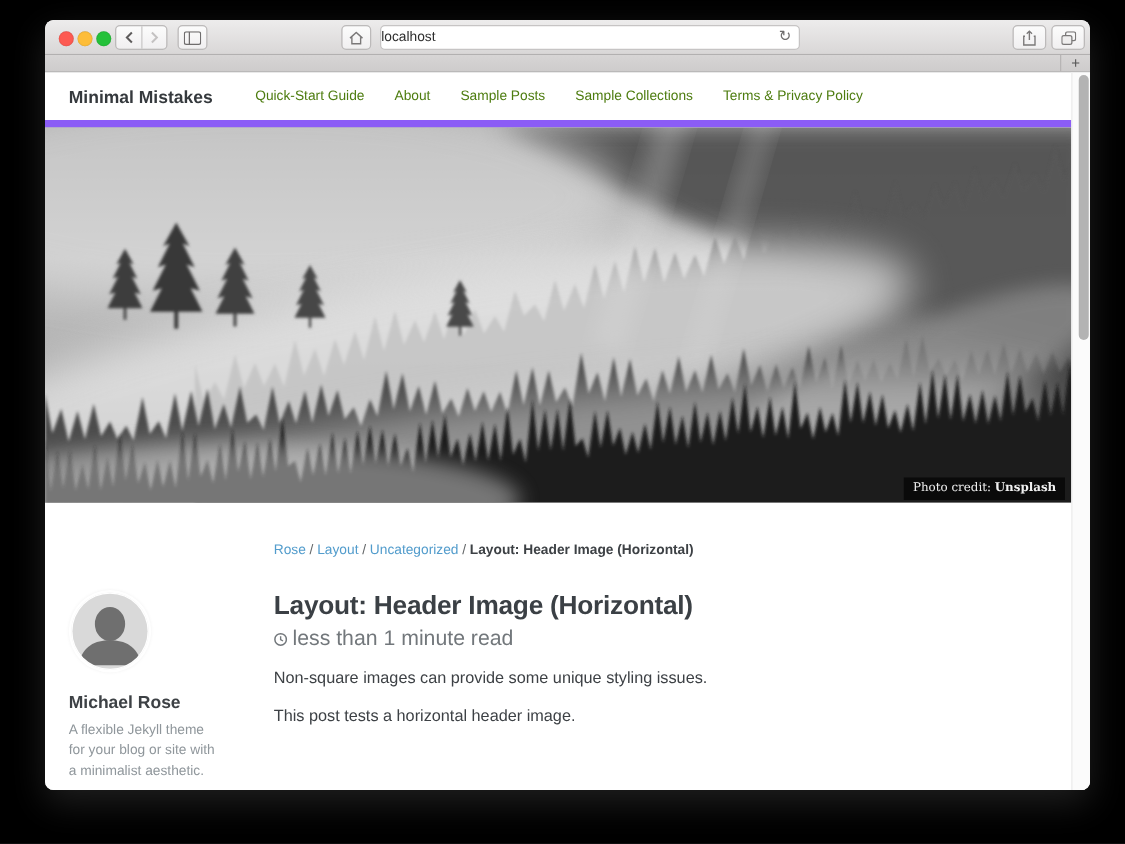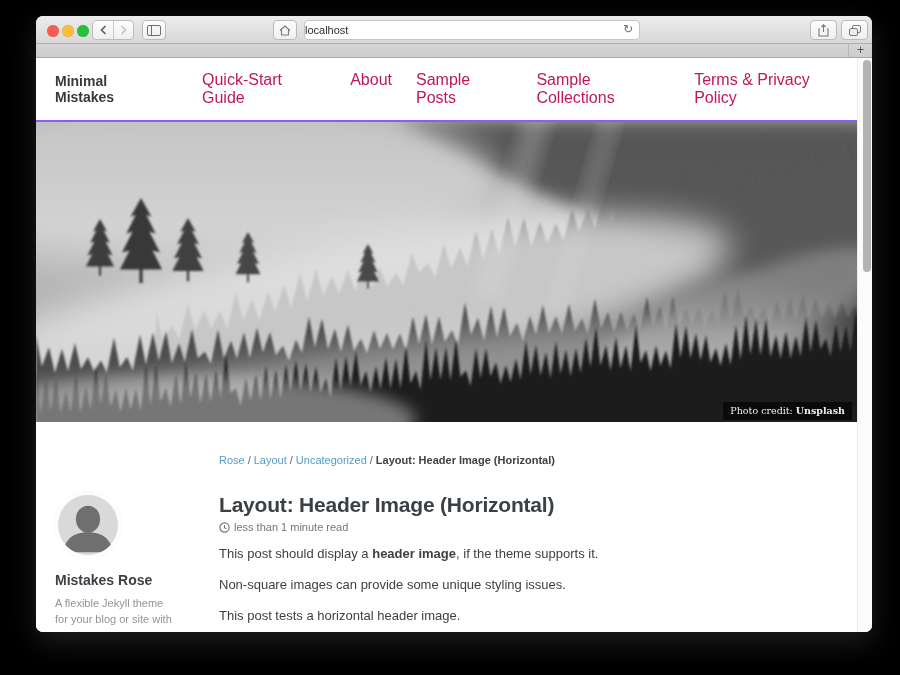--- a/index.html
+++ b/index.html
@@ -31,24 +31,24 @@
   .tabbar{position:relative;height:14px;background:linear-gradient(#d7d5d5,#cecccc);
     border-bottom:1px solid #a8a6a6;font-size:10px;color:#3a3a3a;}
   .tabtitle{position:absolute;left:0;right:26px;top:0;height:13px;line-height:13px;text-align:center;
     white-space:nowrap;overflow:hidden;}
   .newtab{position:absolute;right:0;top:0;width:24px;height:13px;border-left:1px solid #b7b5b5;
     text-align:center;line-height:12px;font-size:12px;color:#555;}
 
   
   .content{position:relative;height:574px;background:#fff;overflow:hidden;}
 
-  .masthead{height:64px;display:flex;align-items:center;padding:0 19px;border-bottom:2px solid #8b5cf6;}
+  .masthead{height:44px;display:flex;align-items:center;padding:0 19px;border-bottom:6px solid #8b5cf6;}
   .brand{font-size:14px;font-weight:bold;color:#35393d;}
   .nav{display:flex;gap:24px;margin-left:34px;}
-  .nav a{font-size:16px;color:#be185d;text-decoration:none;cursor:pointer;}
+  .nav a{font-size:11px;color:#4d7c0f;text-decoration:none;cursor:pointer;}
 
   .hero{position:relative;height:300px;overflow:hidden;background:#9a9a9a;}
   .hero svg{display:block;}
   .caption{position:absolute;right:20px;bottom:2px;background:rgba(6,6,6,.82);color:#f0f0f0;
     font-family:"DejaVu Serif","Liberation Serif",serif;font-size:9.5px;padding:2px 7px;line-height:1.5;}
   .caption b{font-weight:bold;}
 
   .page{padding:0 19px;}
   .breadcrumb{margin:32px 0 0 164px;font-size:11px;color:#646769;}
   .breadcrumb a{color:#529ccc;text-decoration:none;cursor:pointer;}
@@ -56,21 +56,21 @@
   .breadcrumb .current{font-weight:bold;color:#3d4145;}
 
   .cols{display:flex;margin-top:28px;}
   .sidebar{width:164px;flex:none;}
   .avatar{width:62px;height:62px;border-radius:50%;margin-left:2px;box-shadow:0 0 0 2px #fff,0 0 4px rgba(0,0,0,.18);}
   .author{margin-top:12px;font-size:14px;font-weight:600;color:#3d4145;}
   .bio{margin-top:7px;width:122px;font-size:11px;line-height:1.48;color:#8f969b;}
 
   .article{flex:1;min-width:0;}
   .article h1{margin:0;font-size:21px;line-height:22px;font-weight:bold;color:#3b4045;letter-spacing:-.2px;}
-  .meta{display:flex;align-items:center;gap:4px;margin-top:5px;font-size:11px;color:#72777b;}
+  .meta{display:flex;align-items:center;gap:4px;margin-top:5px;font-size:17px;color:#72777b;}
   .article p{margin:11px 0 0;font-size:13px;line-height:1.55;color:#3d4145;}
   .article p b{font-weight:bold;}
 
   .sb-track{position:absolute;top:0;right:0;width:15px;height:574px;background:#fbfbfb;
     border-left:1px solid #ececec;z-index:9;}
   .sb-thumb{position:absolute;top:2px;right:1px;width:8px;height:212px;background:#b3b3b3;border-radius:4px;}
   .icon-svg{display:block;}
 </style>
 </head>
 <body>
@@ -199,34 +199,33 @@
                 <clipPath id="av">
                   <circle cx="32" cy="32" r="31"></circle>
                 </clipPath>
               </defs>
             <circle cx="32" cy="32" r="31" fill="#d9d9d9"></circle>
             <g clip-path="url(#av)" fill="#6f6f6f">
               <ellipse cx="32" cy="26" rx="12.5" ry="14"></ellipse>
               <path d="M6,60 C9,44 20,39.5 32,39.5 C44,39.5 55,44 58,60 Z"></path>
             </g>
           </svg>
-          <div class="author">Mistakes Rose</div>
+          <div class="author">Michael Rose</div>
           <div class="bio">A flexible Jekyll theme for your blog or site with a minimalist aesthetic.</div>
         </div>
 
         <div class="article">
           <h1>Layout: Header Image (Horizontal)</h1>
           <div class="meta">
             <svg class="icon-svg" width="11" height="11" viewBox="0 0 11 11">
                 <circle cx="5.5" cy="5.5" r="4.6" fill="none" stroke="#72777b" stroke-width="1.2"></circle>
                 <path d="M5.5,3 V5.7 L7.4,6.8" fill="none" stroke="#72777b" stroke-width="1.1"></path>
               </svg>
             <span>less than 1 minute read</span>
           </div>
-          <p><span>This post should display a </span><b>header image</b><span>, if the theme supports it.</span></p>
           <p><span>Non-square images can provide some unique styling issues.</span><b></b><span></span></p>
           <p><span>This post tests a horizontal header image.</span><b></b><span></span></p>
         </div>
       </div>
     </div>
 
     <div class="sb-track">
       <div class="sb-thumb"></div>
     </div>
   </div>

